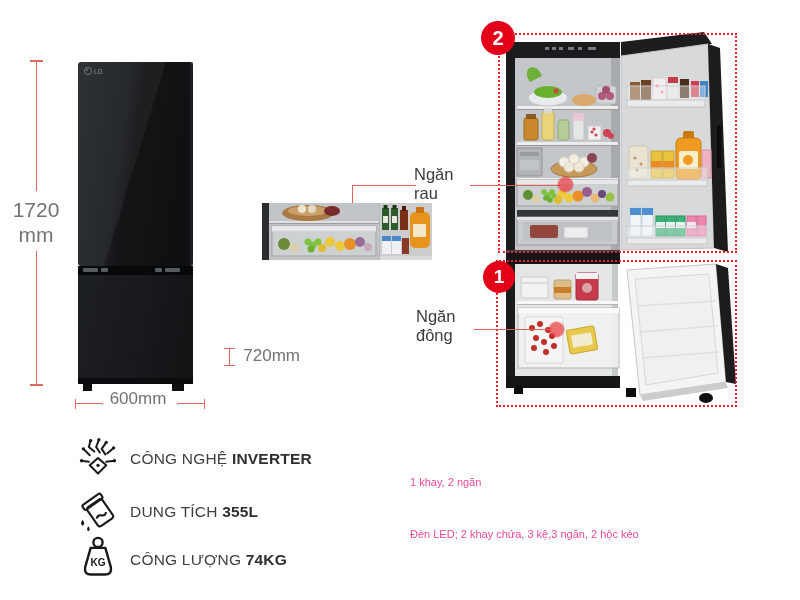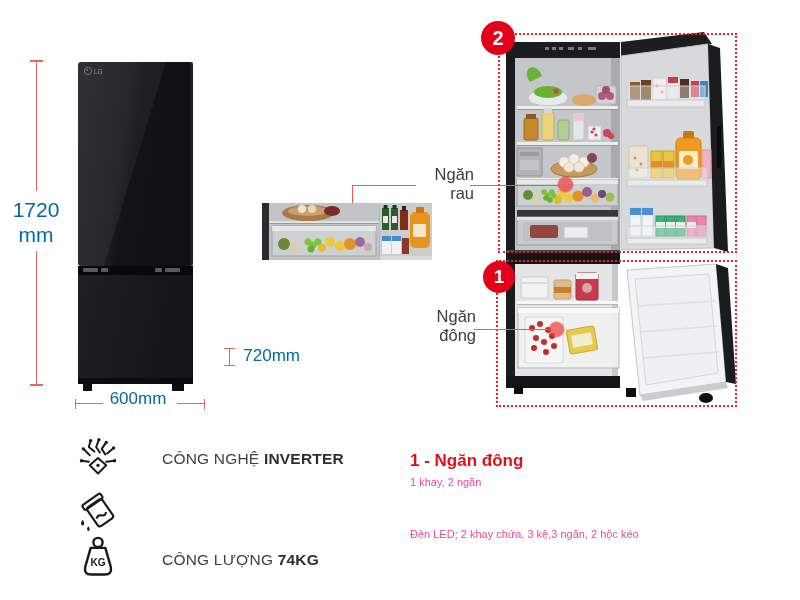--- a/index.html
+++ b/index.html
@@ -2,36 +2,36 @@
 <html><head>
 <meta charset="utf-8">
 <style>
   html,body{margin:0;padding:0;background:#fff;}
   .stage{position:relative;width:800px;height:600px;background:#fff;overflow:hidden;
          font-family:"Liberation Sans",sans-serif;color:#3a3a3a;}
   .abs{position:absolute;}
   .pre{white-space:pre-line;}
   
   .dimline{background:#db6b62;}
-  .dim-text{color:#0369a1;text-align:center;}
+  .dim-text{color:#737373;text-align:center;}
   .h-dim{font-size:21px;line-height:25px;}
   .s-dim{font-size:17px;line-height:18px;}
   
-  .callout{font-size:16.5px;line-height:19px;color:#3c3c3c;text-align:right;}
+  .callout{font-size:16.5px;line-height:19px;color:#3c3c3c;text-align:left;}
   .redline{background:#e06058;}
   .reddot{width:15px;height:15px;border-radius:50%;background:rgba(233,60,64,0.72);
           box-shadow:0 0 0 1px rgba(233,60,64,0.25);}
   
   .zonebox{border:2px dotted #f01e28;}
   .badge{background:#e50019;border-radius:50%;color:#fff;font-weight:bold;
          text-align:center;}
   .badge2{width:34px;height:34px;line-height:34px;font-size:20px;}
   .badge1{width:32px;height:32px;line-height:32px;font-size:19px;}
   
-  .feat-text{font-size:15.5px;color:#3f3f3f;letter-spacing:0.2px;white-space:nowrap;margin-left:32px;}
+  .feat-text{font-size:15.5px;color:#3f3f3f;letter-spacing:0.2px;white-space:nowrap;}
   .feat-text b{color:#2e2e2e;}
   
   .legend-h{font-size:17px;font-weight:bold;color:#e0101a;white-space:nowrap;}
   .legend-d{font-size:11px;line-height:20.5px;color:#ec4899;white-space:nowrap;}
 </style>
 </head>
 <body>
 
 <div class="stage">
 
@@ -393,28 +393,30 @@
     <g transform="rotate(-35 24 22)" fill="none" stroke="#1a1a1a" stroke-width="2.2" stroke-linejoin="round">
       <rect x="15" y="15" width="19" height="24" rx="3"></rect>
       <rect x="13" y="10" width="23" height="6" rx="2"></rect>
       <path d="M18,30 q3,-3 6,0 t6,0"></path>
     </g>
     <g fill="#1a1a1a">
       <path d="M9,33 q-3.4,4.4 0,6.4 q3.4,-2 0,-6.4"></path>
       <path d="M15,40 q-2.8,3.6 0,5.2 q2.8,-1.6 0,-5.2"></path>
     </g>
   </svg>
+  <div class="abs feat-text" style="left:130px;top:503px">
+    <span>DUNG TÍCH </span><b>355L</b>
+  </div>
 
   <svg class="abs" style="left:76px;top:534px" width="44" height="48" viewBox="0 0 48 52">
     <circle cx="24" cy="9" r="5" fill="none" stroke="#1a1a1a" stroke-width="2.6"></circle>
     <path d="M16,15 L32,15 L38,36 Q39.5,44 31.5,44 L16.5,44 Q8.5,44 10,36 Z" fill="none" stroke="#1a1a1a" stroke-width="2.6" stroke-linejoin="round"></path>
     <text x="24" y="35" text-anchor="middle" font-size="11" font-weight="bold" fill="#1a1a1a" font-family="Liberation Sans, sans-serif">KG</text>
   </svg>
   <div class="abs feat-text" style="left:130px;top:551px">
     <span>CÔNG LƯỢNG </span><b>74KG</b>
   </div>
 
-  <div class="abs legend-h" style="left:410px;top:451px">1 - Ngăn đông</div>
   <div class="abs legend-d" style="left:410px;top:472px">1 khay, 2 ngăn</div>
   <div class="abs legend-d pre" style="left:410px;top:524px">Đèn LED; 2 khay chứa, 3 kệ,3 ngăn,
 2 hộc kéo</div>
 
 </div>
 
 </body></html>

